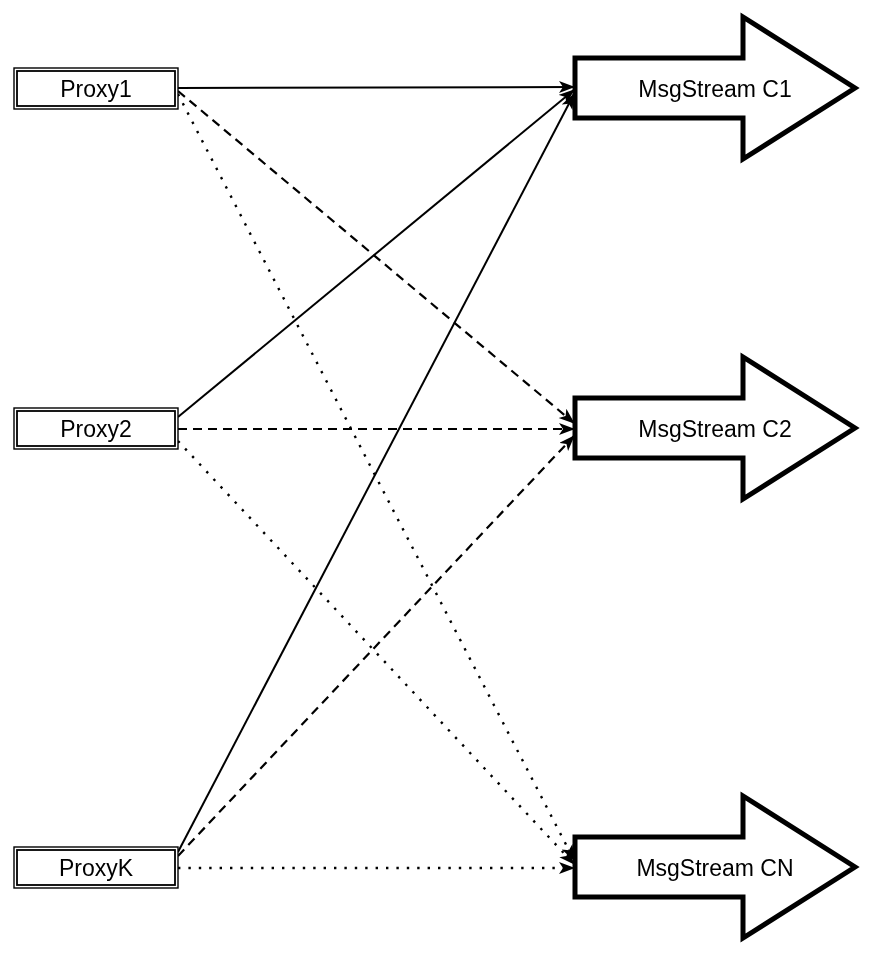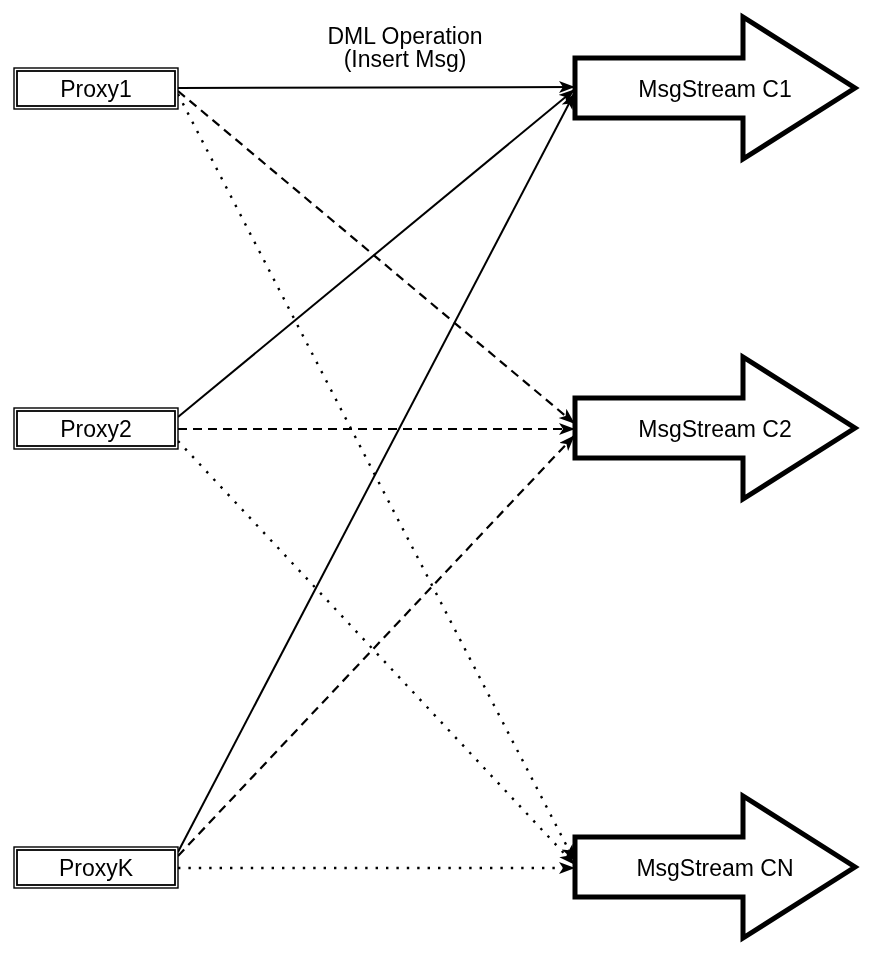--- a/index.html
+++ b/index.html
@@ -113,18 +113,14 @@
       <polygon class="big-arrow" points="575,398 743,398 743,357 855,428 743,499 743,458 575,458"></polygon>
       <text class="arrow-label" x="715" y="429">MsgStream C2</text>
     </g>
 
     <g>
       <polygon class="big-arrow" points="575,837 743,837 743,796 855,867 743,938 743,897 575,897"></polygon>
       <text class="arrow-label" x="715" y="868">MsgStream CN</text>
     </g>
   </svg>
 
-  <div class="edge-annotation">
-    <div>DML Operation</div>
-    <div>(Insert Msg)</div>
-  </div>
 
 </div>
 
 </body></html>

